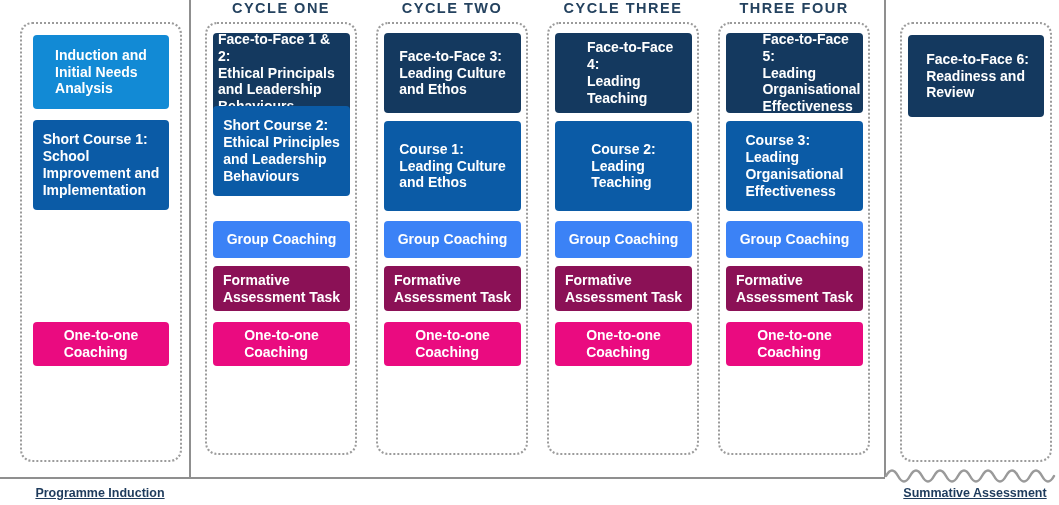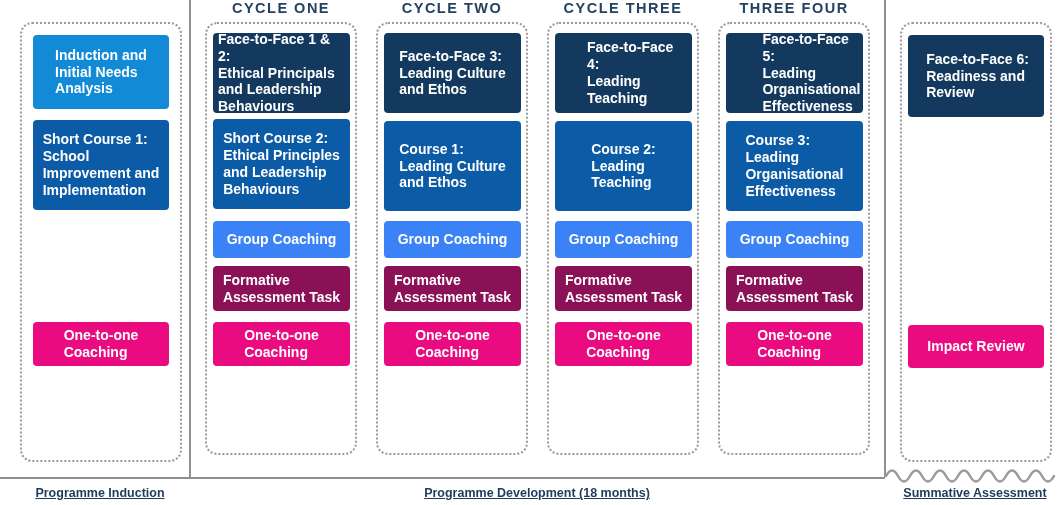--- a/index.html
+++ b/index.html
@@ -53,21 +53,21 @@
 Implementation</div>
   <div class="box c-pink" style="left:33px; top:322px; width:136px; height:44px;">One-to-one
 Coaching</div>
 
   <div class="cycle-header" style="left:205px; width:152px;">CYCLE ONE</div>
   <div class="dotted-col" style="left:205px; top:22px; width:152px; height:433px;"></div>
   <div class="box c-navy" style="left:213px; top:33px; width:137px; height:80px;">Face-to-Face 1 &amp; 2:
 Ethical Principals
 and Leadership
 Behaviours</div>
-  <div class="box c-blue" style="left:213px; top:119px; width:137px; height:90px;">Short Course 2:
+  <div class="box c-blue" style="left:213px; top:106px; width:137px; height:90px;">Short Course 2:
 Ethical Principles
 and Leadership
 Behaviours</div>
   <div class="box c-magenta" style="left:213px; top:221px; width:137px; height:37px;">Group Coaching</div>
   <div class="box c-maroon" style="left:213px; top:266px; width:137px; height:45px;">Formative
 Assessment Task</div>
   <div class="box c-pink" style="left:213px; top:322px; width:137px; height:44px;">One-to-one
 Coaching</div>
 
   <div class="cycle-header" style="left:376px; width:152px;">CYCLE TWO</div>
@@ -111,19 +111,17 @@
   <div class="box c-magenta" style="left:726px; top:221px; width:137px; height:37px;">Group Coaching</div>
   <div class="box c-maroon" style="left:726px; top:266px; width:137px; height:45px;">Formative
 Assessment Task</div>
   <div class="box c-pink" style="left:726px; top:322px; width:137px; height:44px;">One-to-one
 Coaching</div>
 
   <div class="dotted-col" style="left:900px; top:22px; width:152px; height:440px;"></div>
   <div class="box c-navy" style="left:908px; top:35px; width:136px; height:82px;padding-left:8px;">Face-to-Face 6:
 Readiness and
 Review</div>
-  <div class="box c-pink" style="left:908px; top:325px; width:136px; height:43px;">Impact Review</div>
 
   <div class="footer-label" style="left:0px; width:200px;">Programme Induction</div>
-  <div class="footer-label" style="left:337px; width:400px;">Programme Development (18 months)</div>
   <div class="footer-label" style="left:875px; width:200px;">Summative Assessment</div>
 
 </div>
 
 </body></html>

